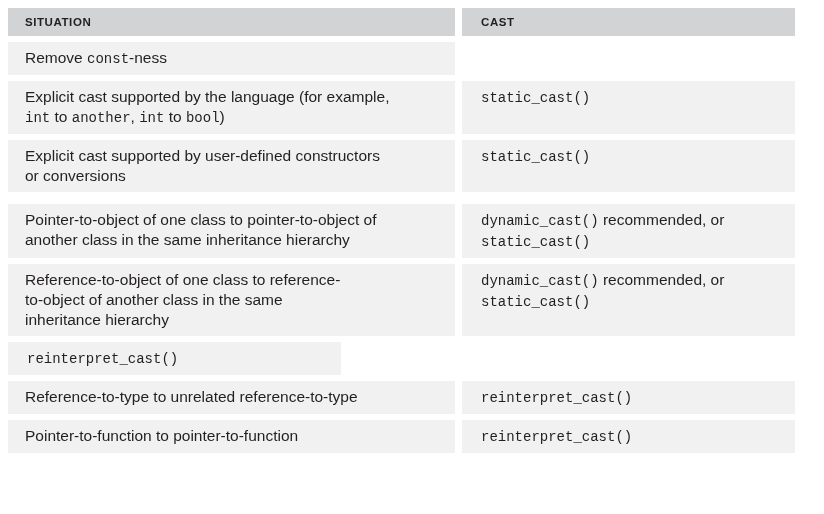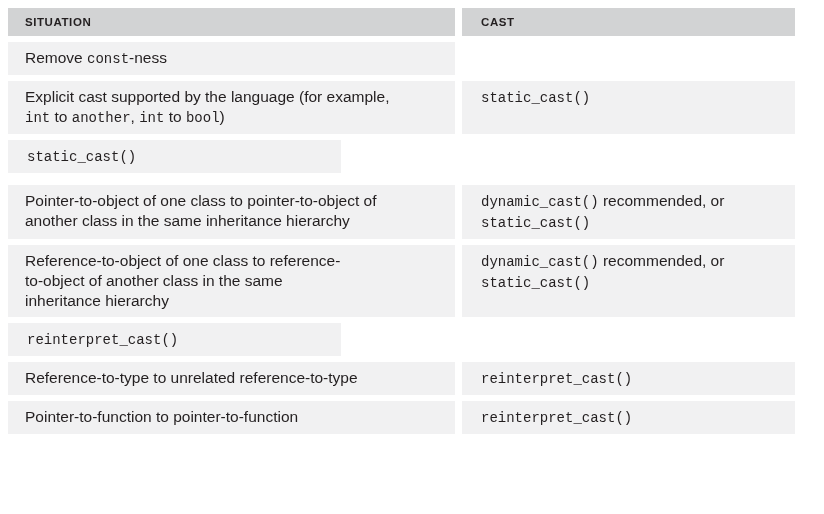--- a/index.html
+++ b/index.html
@@ -73,20 +73,22 @@
     <div class="cell col1"><span class="sans">Remove </span><span class="mono">const</span><span class="sans">-ness</span></div>
   </div>
 
   <div class="row">
     <div class="cell col1"><span class="sans">Explicit cast supported by the language (for example,
 </span><span class="mono">int</span><span class="sans"> to </span><span class="mono">another</span><span class="sans">, </span><span class="mono">int</span><span class="sans"> to </span><span class="mono">bool</span><span class="sans">)</span></div>
     <div class="cell col2"><span class="mono">static_cast()</span></div>
   </div>
 
   <div class="row">
+    <div class="cell col1"><span class="sans">Explicit cast supported by user-defined constructors
+or conversions</span></div>
     <div class="cell col2"><span class="mono">static_cast()</span></div>
   </div>
 
   <div class="row">
   </div>
 
   <div class="row">
     <div class="cell col1"><span class="sans">Pointer-to-object of one class to pointer-to-object of
 another class in the same inheritance hierarchy</span></div>
     <div class="cell col2"><span class="mono">dynamic_cast()</span><span class="sans"> recommended, or

